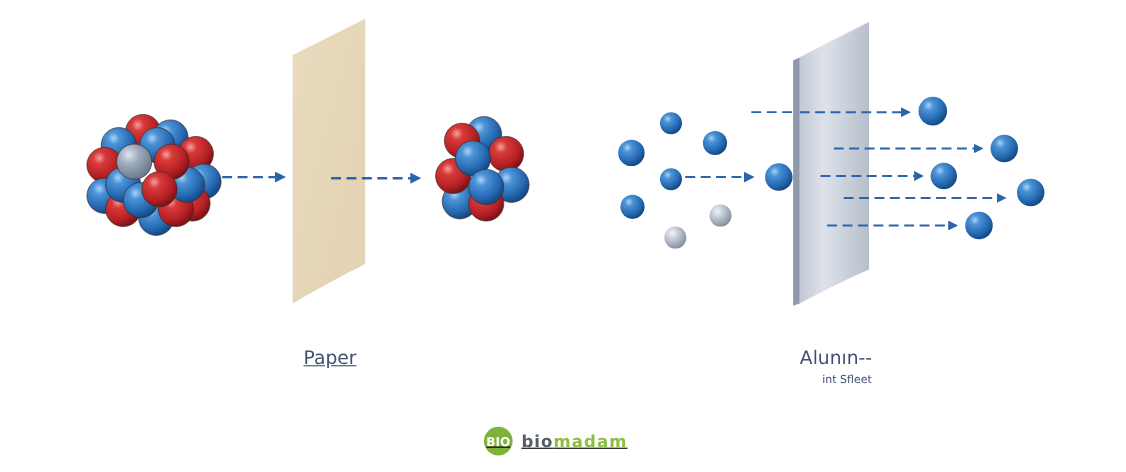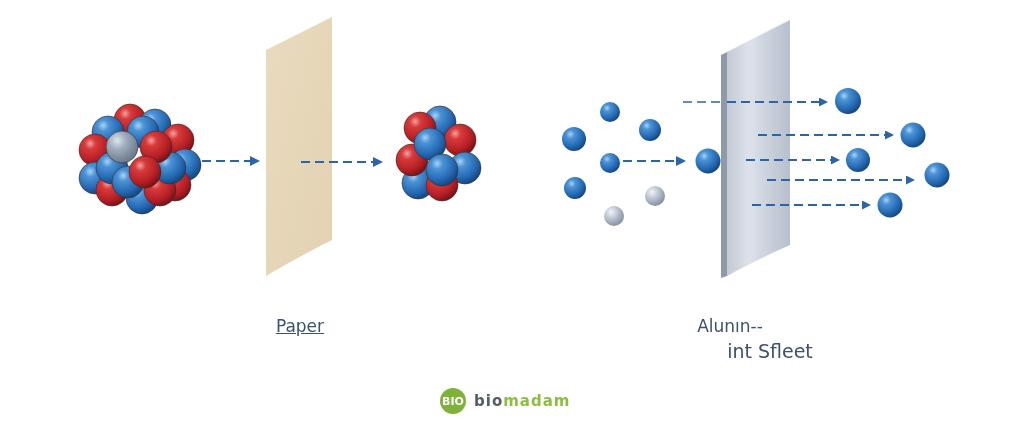--- a/index.html
+++ b/index.html
@@ -1,22 +1,22 @@
 <!DOCTYPE html>
 <html><head>
 <meta charset="utf-8">
 <style>
   html,body{margin:0;padding:0;background:#ffffff;}
   body{width:1024px;height:429px;position:relative;overflow:hidden;font-family:"DejaVu Sans","Liberation Sans",sans-serif;}
   #stage{position:absolute;left:0;top:0;width:1024px;height:429px;}
   .label{position:absolute;color:#3d5170;text-align:center;white-space:nowrap;}
   .paper-label{left:230px;top:316px;width:140px;font-size:17px;text-decoration:underline;}
-  .alu-label1{left:660px;top:316px;width:140px;font-size:17px;}
-  .alu-label2{left:700px;top:340px;width:140px;font-size:19px;}
-  .logo{position:absolute;left:440px;top:388px;height:26px;display:flex;align-items:center;}
+  .alu-label1{left:690px;top:316px;width:140px;font-size:17px;}
+  .alu-label2{left:700px;top:340px;width:140px;font-size:10px;}
+  .logo{position:absolute;left:440px;top:388px;height:26px;display:flex;align-items:center;text-decoration:underline;}
   .logo-badge{width:26px;height:26px;border-radius:50%;background:#7fb23a;color:#fff;font-size:11px;font-weight:bold;display:flex;align-items:center;justify-content:center;}
   .logo-text{margin-left:8px;font-size:15px;font-weight:bold;letter-spacing:1px;text-align:center;}
   .logo-bio{color:#555d63;}
   .logo-madam{color:#8cbf3f;}
 </style>
 </head>
 <body>
 
 <svg id="stage" width="1024" height="429" viewBox="0 0 1024 429" xmlns="http://www.w3.org/2000/svg">
   <defs>

